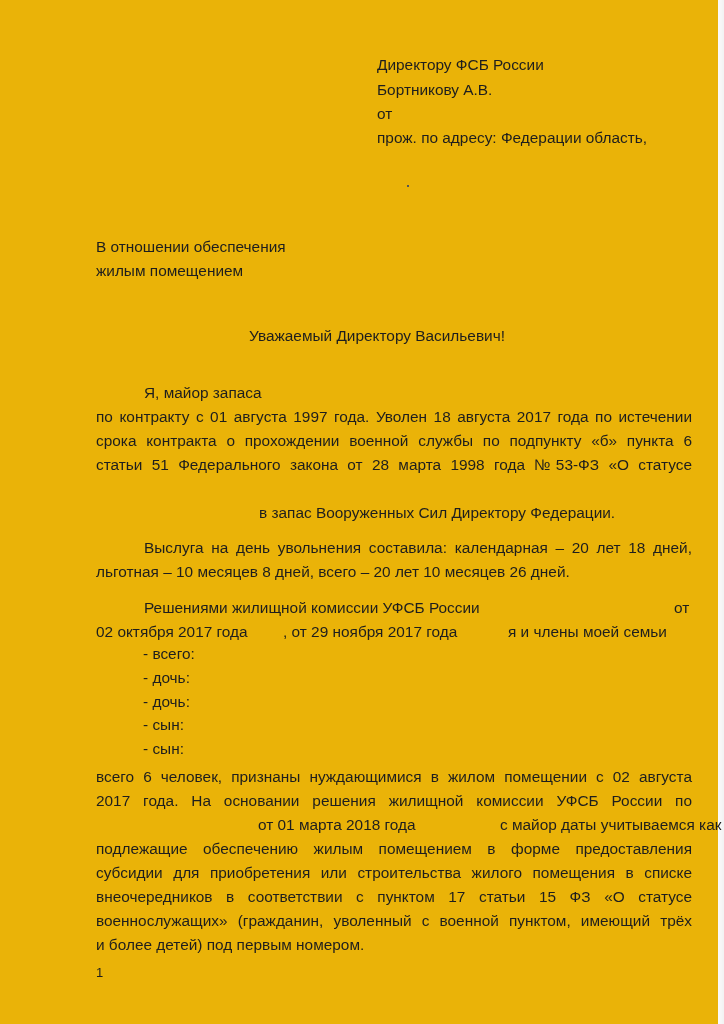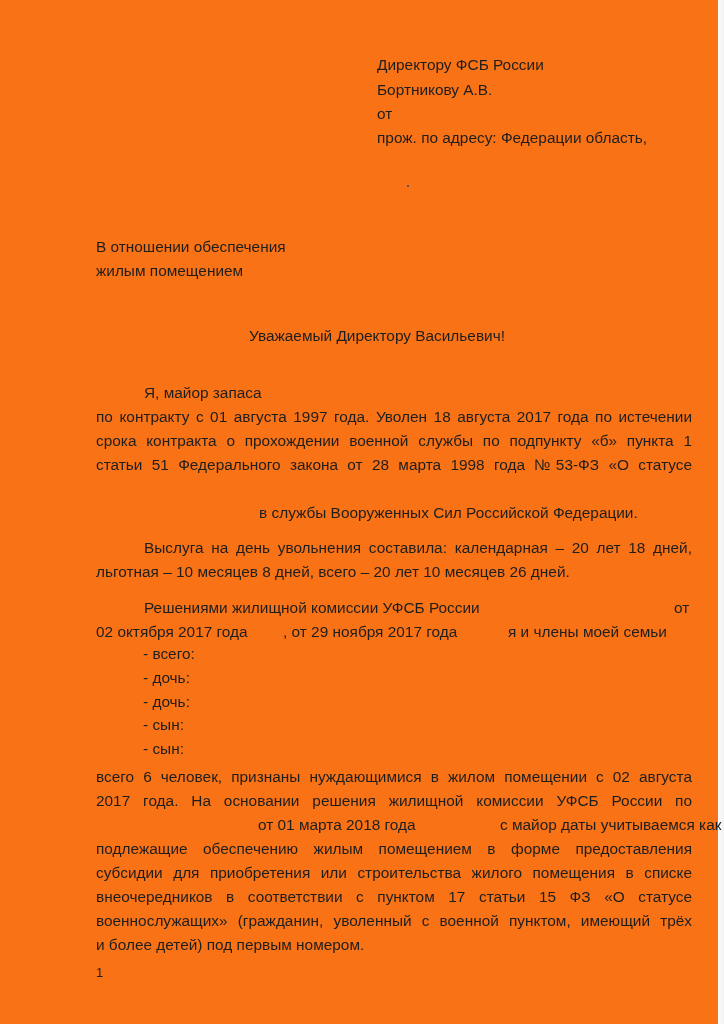--- a/index.html
+++ b/index.html
@@ -1,20 +1,20 @@
 <!DOCTYPE html>
 <html><head>
 <meta charset="utf-8">
 <style>
   html, body { margin: 0; padding: 0; }
   body {
     width: 724px; height: 1024px; background: #ffffff; position: relative; overflow: hidden;
     font-family: "Liberation Sans", "DejaVu Sans", sans-serif; color: #1e1e1e;
   }
-  .page { position: absolute; left: 0; top: 0; width: 724px; height: 1024px; background: #f97316; }
+  .page { position: absolute; left: 0; top: 0; width: 724px; height: 1024px; background: #eab308; }
   .edge { position: absolute; right: 0; top: 0; width: 6px; height: 1024px; background: linear-gradient(to right, #fbfbfb, #f2f2f2); }
   .t { position: absolute; font-size: 15.4px; white-space: nowrap; line-height: 1; }
   .addressee { left: 377px; }
   .just { text-align: justify; text-align-last: justify; width: 596px; left: 96px; white-space: normal; }
   .list { left: 143px; }
   .dot { position: absolute; left: 407px; top: 185px; width: 2px; height: 2px; background: #555; }
 </style>
 </head>
 <body>
 
@@ -28,23 +28,23 @@
 
   <div class="dot"></div>
 
   <div class="t" style="left:96px; top:239px">В отношении обеспечения</div>
   <div class="t" style="left:96px; top:263px">жилым помещением</div>
 
   <div class="t" style="left:249px; top:328px">Уважаемый Директору Васильевич!</div>
 
   <div class="t" style="left:144px; top:385px">Я, майор запаса</div>
   <div class="t just" style="top:409px">по контракту с 01 августа 1997 года. Уволен 18 августа 2017 года по истечении</div>
-  <div class="t just" style="top:433px">срока контракта о прохождении военной службы по подпункту «б» пункта 1</div>
+  <div class="t just" style="top:433px">срока контракта о прохождении военной службы по подпункту «б» пункта 6</div>
   <div class="t just" style="top:457px">статьи 51 Федерального закона от 28 марта 1998 года №53-ФЗ «О статусе</div>
-  <div class="t" style="left:259px; top:505px">в службы Вооруженных Сил Российской Федерации.</div>
+  <div class="t" style="left:259px; top:505px">в запас Вооруженных Сил Директору Федерации.</div>
 
   <div class="t" style="left:144px; top:540px; width:548px; text-align:justify; text-align-last:justify; white-space:normal">Выслуга на день увольнения составила: календарная – 20 лет 18 дней,</div>
   <div class="t" style="left:96px; top:564px">льготная – 10 месяцев 8 дней, всего – 20 лет 10 месяцев 26 дней.</div>
 
   <div class="t" style="left:144px; top:600px">Решениями жилищной комиссии УФСБ России</div>
   <div class="t" style="left:674px; top:600px">от</div>
   <div class="t" style="left:96px; top:624px">02 октября 2017 года</div>
   <div class="t" style="left:283px; top:624px">, от 29 ноября 2017 года</div>
   <div class="t" style="left:508px; top:624px">я и члены моей семьи</div>
 

